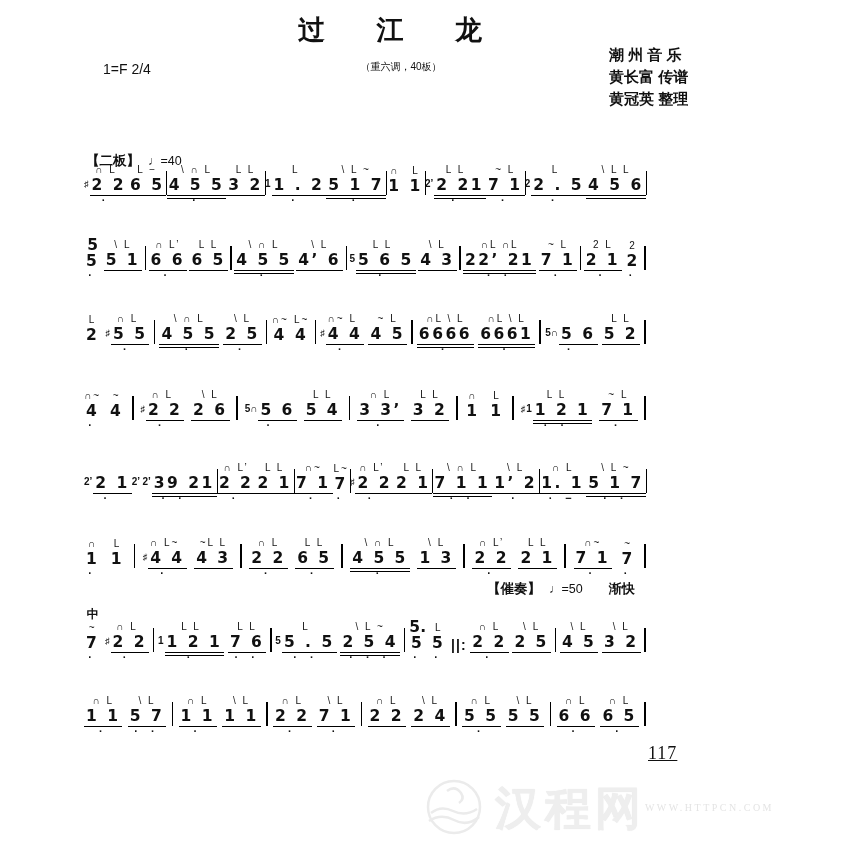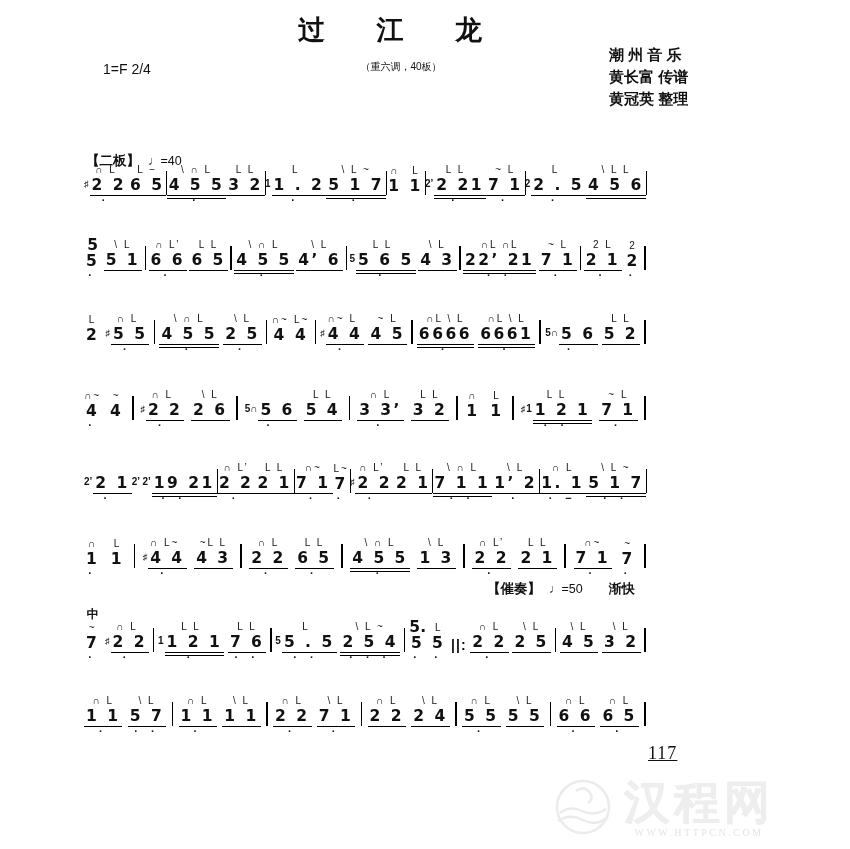--- a/index.html
+++ b/index.html
@@ -42,21 +42,21 @@
   .dots{font-size:11px;font-weight:bold;height:9px;line-height:8px;white-space:pre;letter-spacing:5px;}
   .bar{width:1.6px;height:24px;background:#000;margin-bottom:10px;}
   .rep{font-weight:bold;font-size:14px;margin-bottom:9px;letter-spacing:1px;}
   .gapx{width:26px;}
   .chord .ctop{font-family:"DejaVu Sans",sans-serif;font-weight:bold;font-size:15.5px;line-height:1;white-space:pre;}
   
   .pageno{position:absolute;top:743px;left:648px;font-family:"Liberation Serif",serif;
           font-size:18px;letter-spacing:1px;text-decoration:underline;}
   .wm{position:absolute;right:6px;bottom:6px;display:flex;align-items:center;color:#ededed;}
   .wm-logo{width:74px;height:70px;margin-right:4px;}
-  .wm-text{display:flex;flex-direction:column;align-items:center;}
+  .wm-text{display:flex;align-items:center;}
   .wm-name{font-size:46px;font-weight:bold;letter-spacing:4px;line-height:1.05;color:#eeeeee;
            text-shadow:0 0 1px #e6e6e6;}
   .wm-url{font-size:10px;letter-spacing:2.5px;color:#e4e4e4;font-family:"Liberation Serif",serif;}
 </style>
 </head>
 <body>
 
 <div class="page">
   <div class="title">过 江 龙</div>
   <div class="subtitle">（重六调，40板）</div>
@@ -346,21 +346,21 @@
         <div class="bar"></div>
       </div>
       <div class="row">
         <div class="tok">
           <div class="orn"></div>
           <div class="main"><span class="sup">2’</span><span class="nt u1">2 1</span></div>
           <div class="dots">·</div>
         </div>
         <div class="tok">
           <div class="orn"></div>
-          <div class="main"><span class="sup">2’ 2’</span><span class="nt u2">19 21</span></div>
+          <div class="main"><span class="sup">2’ 2’</span><span class="nt u2">39 21</span></div>
           <div class="dots">· ·</div>
         </div>
         <div class="bar"></div>
         <div class="tok">
           <div class="orn">∩ L’</div>
           <div class="main"><span class="nt u1">2 2</span></div>
           <div class="dots">·</div>
         </div>
         <div class="tok">
           <div class="orn">L L</div>

